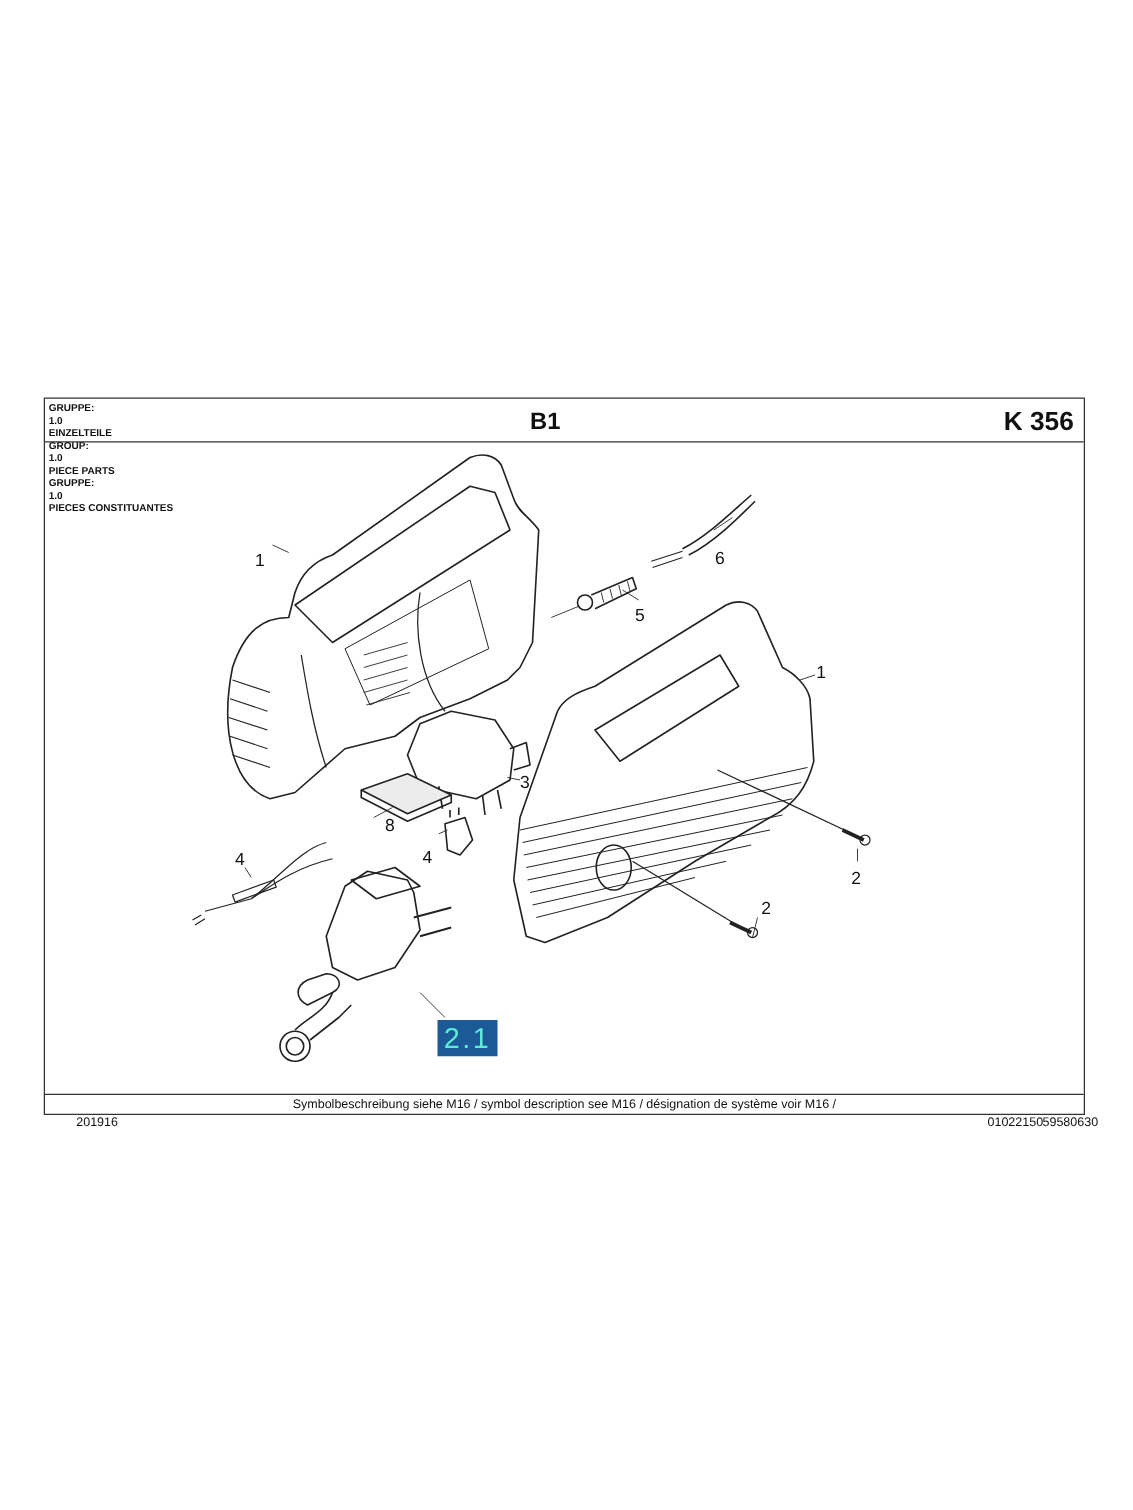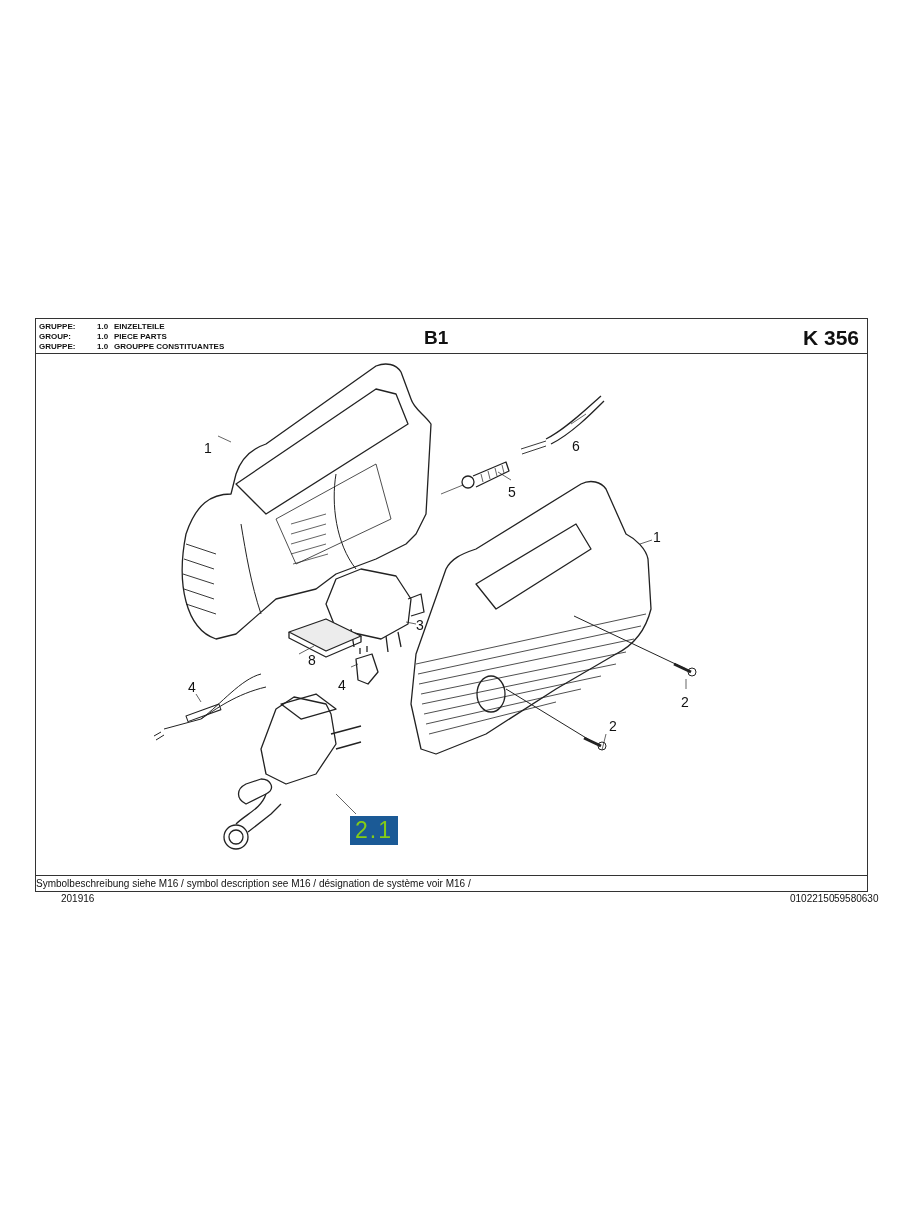--- a/index.html
+++ b/index.html
@@ -1,31 +1,31 @@
 <!DOCTYPE html>
 <html><head>
 <meta charset="utf-8">
 <style>
   html, body { margin:0; padding:0; background:#ffffff; }
   body { width:906px; height:1208px; position:relative; font-family:"Liberation Sans", sans-serif; color:#111; overflow:hidden; }
   .sheet { position:absolute; left:35px; top:318px; width:833px; height:574px; border:1px solid #333; box-sizing:border-box; }
   .header { position:absolute; left:0; top:0; width:100%; height:35px; border-bottom:1px solid #333; box-sizing:border-box; }
   .group-block { position:absolute; left:3px; top:3px; font-size:8px; font-weight:bold; line-height:10px; }
-  .group-row { display:flex; white-space:nowrap; }
+  .group-row { display:flex; white-space:nowrap;flex-direction:column; }
   .group-row .k { width:58px; }
   .group-row .n { width:17px; }
   .sheet-code { position:absolute; left:388px; top:8px; font-size:19px; font-weight:bold; }
   .model { position:absolute; right:8px; top:7px; font-size:21px; font-weight:bold; }
   .drawing { position:absolute; left:0; top:35px; width:100%; height:523px; }
-  .footer-bar { position:absolute; left:0; bottom:0; width:100%; height:16px; border-top:1px solid #333; box-sizing:border-box; font-size:10px; text-align:left; line-height:15px; }
+  .footer-bar { position:absolute; left:0; bottom:0; width:100%; height:16px; border-top:1px solid #333; box-sizing:border-box; font-size:10px; text-align:center; line-height:15px; }
   .bottom-left { position:absolute; left:37px; top:893px; font-size:10px;margin-left:24px; }
   .bottom-right1 { position:absolute; left:744px; top:893px; font-size:10px;margin-left:46px; }
   .bottom-right2 { position:absolute; left:834px; top:893px; font-size:10px; }
   .callout { position:absolute; font-size:14px; color:#111; }
-  .badge { position:absolute; left:314px; top:462px; width:48px; height:29px; background:#1b5a96; color:#84cc16; font-size:23px; text-align:center; line-height:29px; letter-spacing:2px; }
+  .badge { position:absolute; left:314px; top:462px; width:48px; height:29px; background:#1b5a96; color:#5eead4; font-size:23px; text-align:center; line-height:29px; letter-spacing:2px; }
   svg { position:absolute; left:0; top:0; }
 </style>
 </head>
 <body>
 
 <div class="sheet">
   <div class="header">
     <div class="group-block">
       <div class="group-row">
         <span class="k">GRUPPE:</span>
@@ -33,21 +33,21 @@
         <span>EINZELTEILE</span>
       </div>
       <div class="group-row">
         <span class="k">GROUP:</span>
         <span class="n">1.0</span>
         <span>PIECE PARTS</span>
       </div>
       <div class="group-row">
         <span class="k">GRUPPE:</span>
         <span class="n">1.0</span>
-        <span>GROUPPE CONSTITUANTES</span>
+        <span>PIECES CONSTITUANTES</span>
       </div>
     </div>
     <div class="sheet-code">B1</div>
     <div class="model">K 356</div>
   </div>
 
   <div class="drawing">
     <svg width="833" height="523" viewBox="0 0 833 523" fill="none" stroke="#222" stroke-width="1.3" stroke-linejoin="round">
 
       <g>

